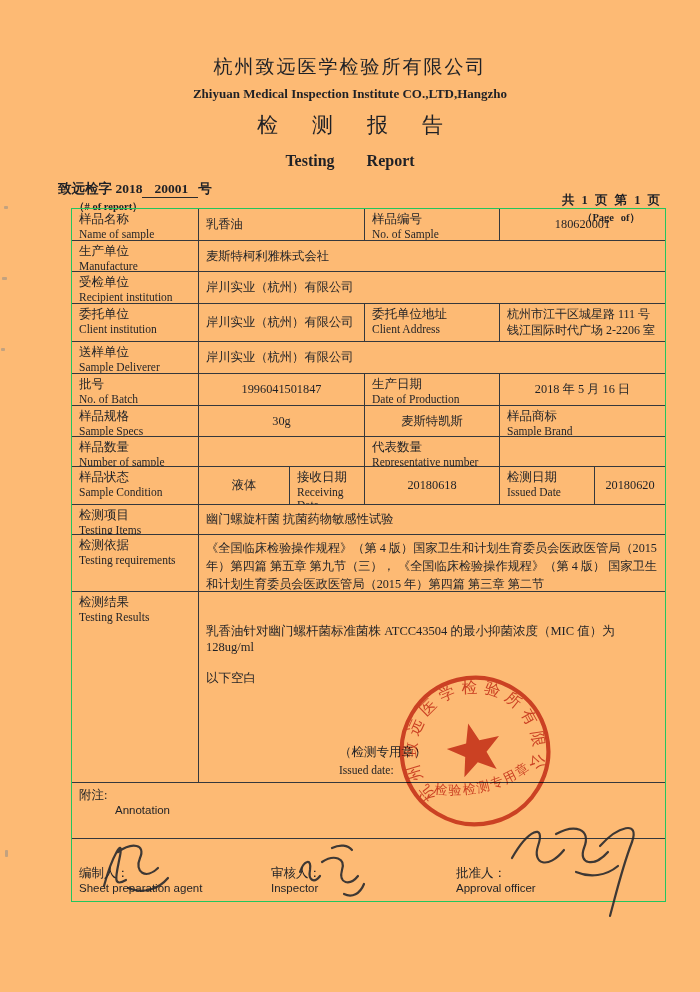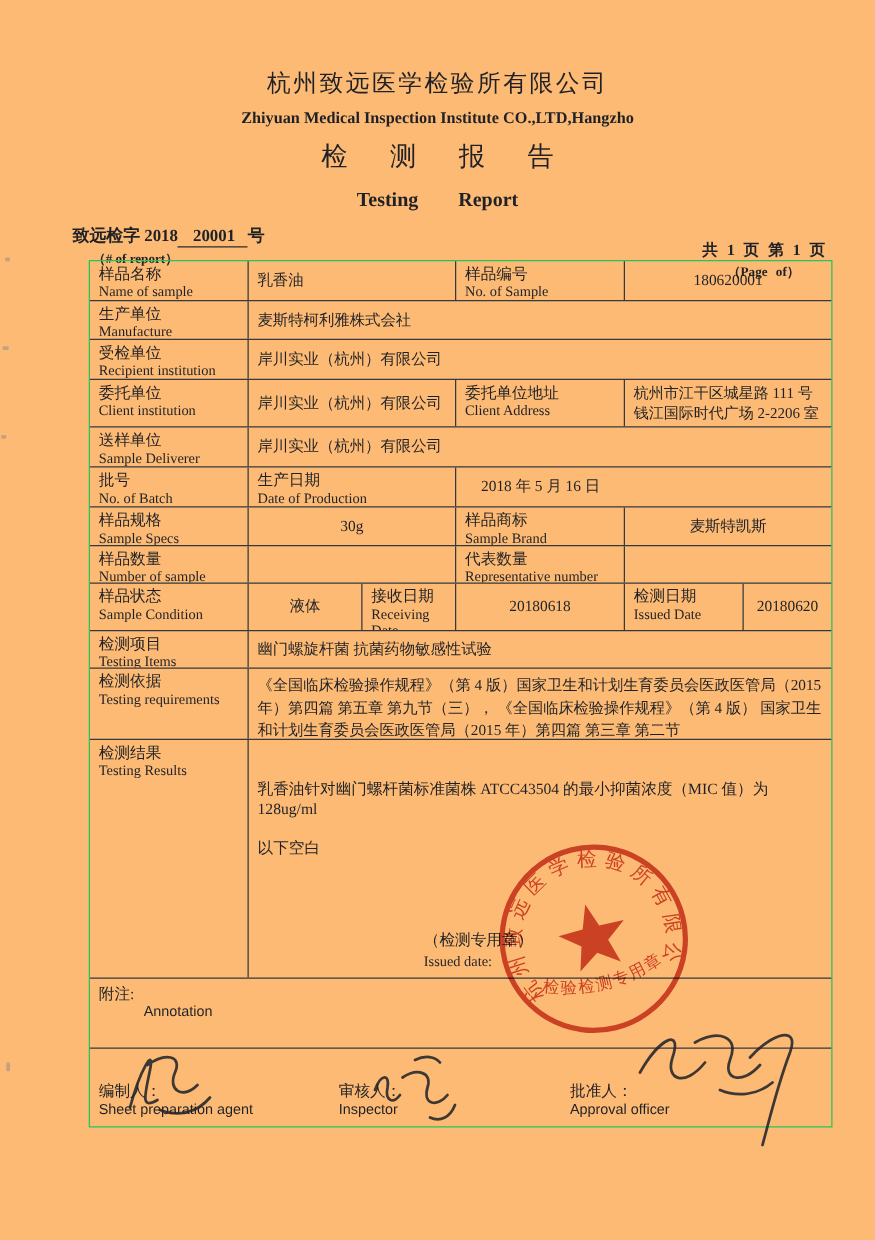--- a/index.html
+++ b/index.html
@@ -152,44 +152,47 @@
       <div class="td val">
           <span>岸川实业（杭州）有限公司</span>
         </div>
     </div>
 
     <div class="tr cols-std" style="height:31px">
       <div class="td lbl">
         <div class="zh">批号</div>
         <div class="en">No. of Batch</div>
       </div>
+      <div class="td val center">
+          <span>1996041501847</span>
+        </div>
       <div class="td lbl">
         <div class="zh">生产日期</div>
         <div class="en">Date of Production</div>
       </div>
       <div class="td val center">
           <span>2018 年 5 月 16 日</span>
         </div>
     </div>
 
     <div class="tr cols-std" style="height:30px">
       <div class="td lbl">
         <div class="zh">样品规格</div>
         <div class="en">Sample Specs</div>
       </div>
       <div class="td val center">
           <span>30g</span>
         </div>
+      <div class="td val center">
+          <span>麦斯特凯斯</span>
+        </div>
       <div class="td lbl">
         <div class="zh">样品商标</div>
         <div class="en">Sample Brand</div>
       </div>
-      <div class="td val center">
-          <span>麦斯特凯斯</span>
-        </div>
     </div>
 
     <div class="tr cols-std" style="height:29px">
       <div class="td lbl">
         <div class="zh">样品数量</div>
         <div class="en">Number of sample</div>
       </div>
       <div class="td val center">
           <span></span>
         </div>

